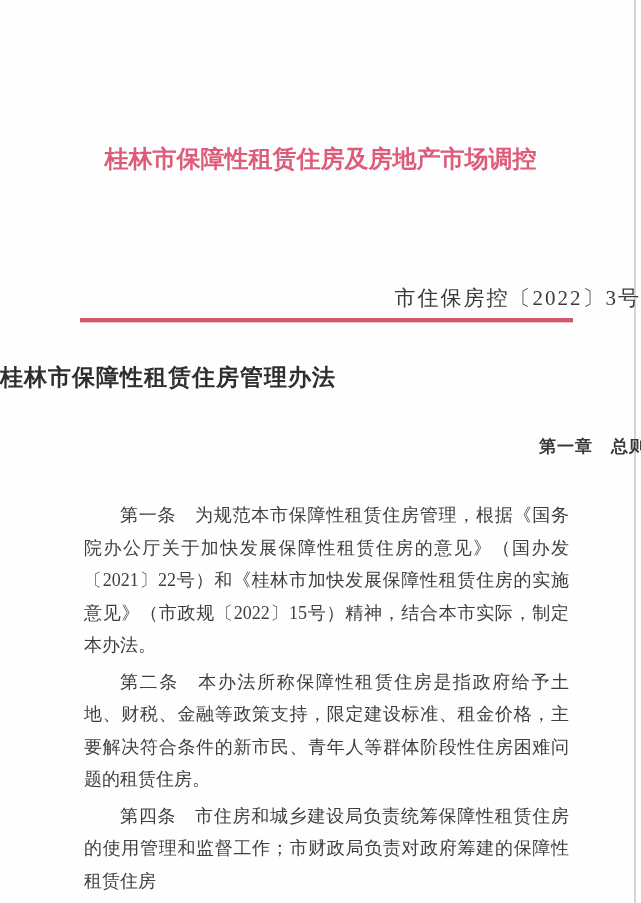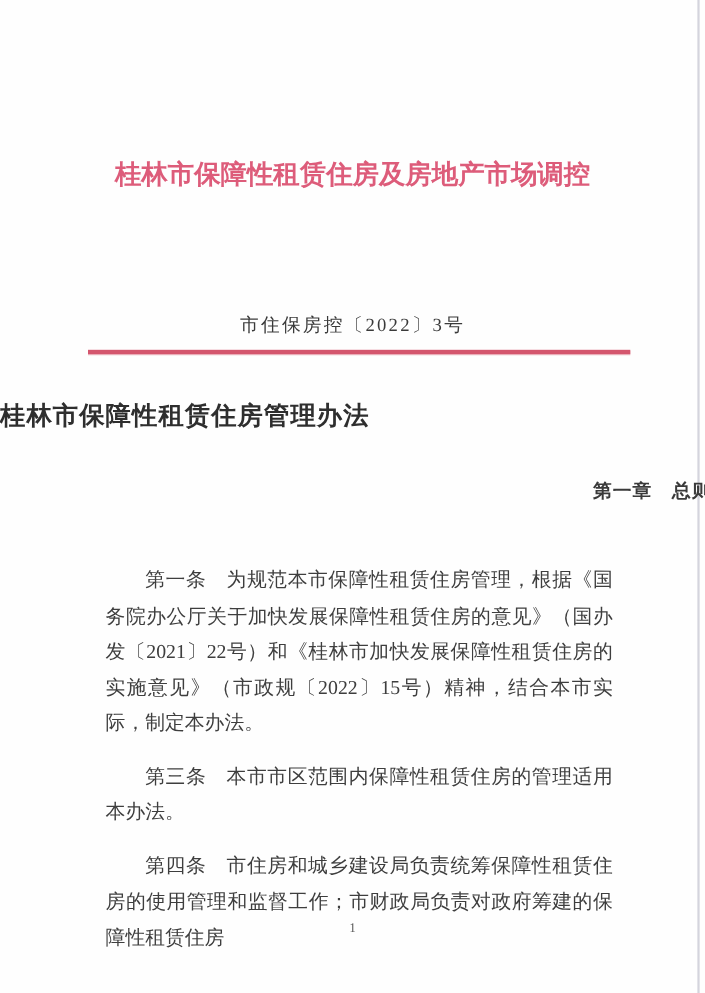--- a/index.html
+++ b/index.html
@@ -26,21 +26,21 @@
     text-align:center;font-size:24px;font-weight:bold;
     color:var(--red-text);letter-spacing:0px;line-height:26px;
   }
   .org-line2{
     position:absolute;top:206px;left:0;width:100%;
     text-align:center;font-size:31px;font-weight:bold;
     color:var(--red-text);letter-spacing:-1px;line-height:34px;
   }
   .doc-number{
     position:absolute;top:284px;left:0;width:100%;
-    text-align:center;font-size:17px;color:#3a3a3a;letter-spacing:2px;
+    text-align:right;font-size:21px;color:#3a3a3a;letter-spacing:2px;
   }
   .red-rule{
     position:absolute;top:318px;left:80px;width:493px;height:4px;
     background:var(--red-rule);
     box-shadow:0 1px 0 rgba(212,86,110,.35);
   }
   .doc-title{
     position:absolute;top:362px;left:0;width:100%;
     text-align:left;font-size:23px;font-weight:bold;color:#2e2e2e;
     letter-spacing:1px;
@@ -49,21 +49,21 @@
     position:absolute;top:435px;left:6px;width:100%;
     text-align:right;font-size:17px;font-weight:bold;color:#3a3a3a;
     letter-spacing:1px;
   }
   .body-text{
     position:absolute;top:495px;left:80px;width:493px;
     font-size:18px;line-height:32.5px;color:var(--ink);
     text-align:justify;
   }
   .body-text p{
-    text-indent:2em;margin:16px;
+    text-indent:2em;margin:4px;
   }
   .page-number{
     position:absolute;top:836px;left:0;width:100%;
     text-align:center;font-size:12px;color:#5a5a5a;
   }
 </style>
 </head>
 <body>
 
 <div class="page">
@@ -76,19 +76,19 @@
   <div class="doc-number">市住保房控〔2022〕3号</div>
 
   <div class="red-rule"></div>
 
   <div class="doc-title">桂林市保障性租赁住房管理办法</div>
 
   <div class="chapter-heading">第一章　总则</div>
 
   <div class="body-text">
     <p>第一条　为规范本市保障性租赁住房管理，根据《国务院办公厅关于加快发展保障性租赁住房的意见》（国办发〔2021〕22号）和《桂林市加快发展保障性租赁住房的实施意见》（市政规〔2022〕15号）精神，结合本市实际，制定本办法。</p>
-    <p>第三条　本市市区范围内保障性租赁住房的管理适用本办法。</p>
+    <p>第二条　本办法所称保障性租赁住房是指政府给予土地、财税、金融等政策支持，限定建设标准、租金价格，主要解决符合条件的新市民、青年人等群体阶段性住房困难问题的租赁住房。</p>
     <p>第四条　市住房和城乡建设局负责统筹保障性租赁住房的使用管理和监督工作；市财政局负责对政府筹建的保障性租赁住房</p>
   </div>
 
   <div class="page-number">1</div>
 
 </div>
 
 </body></html>

